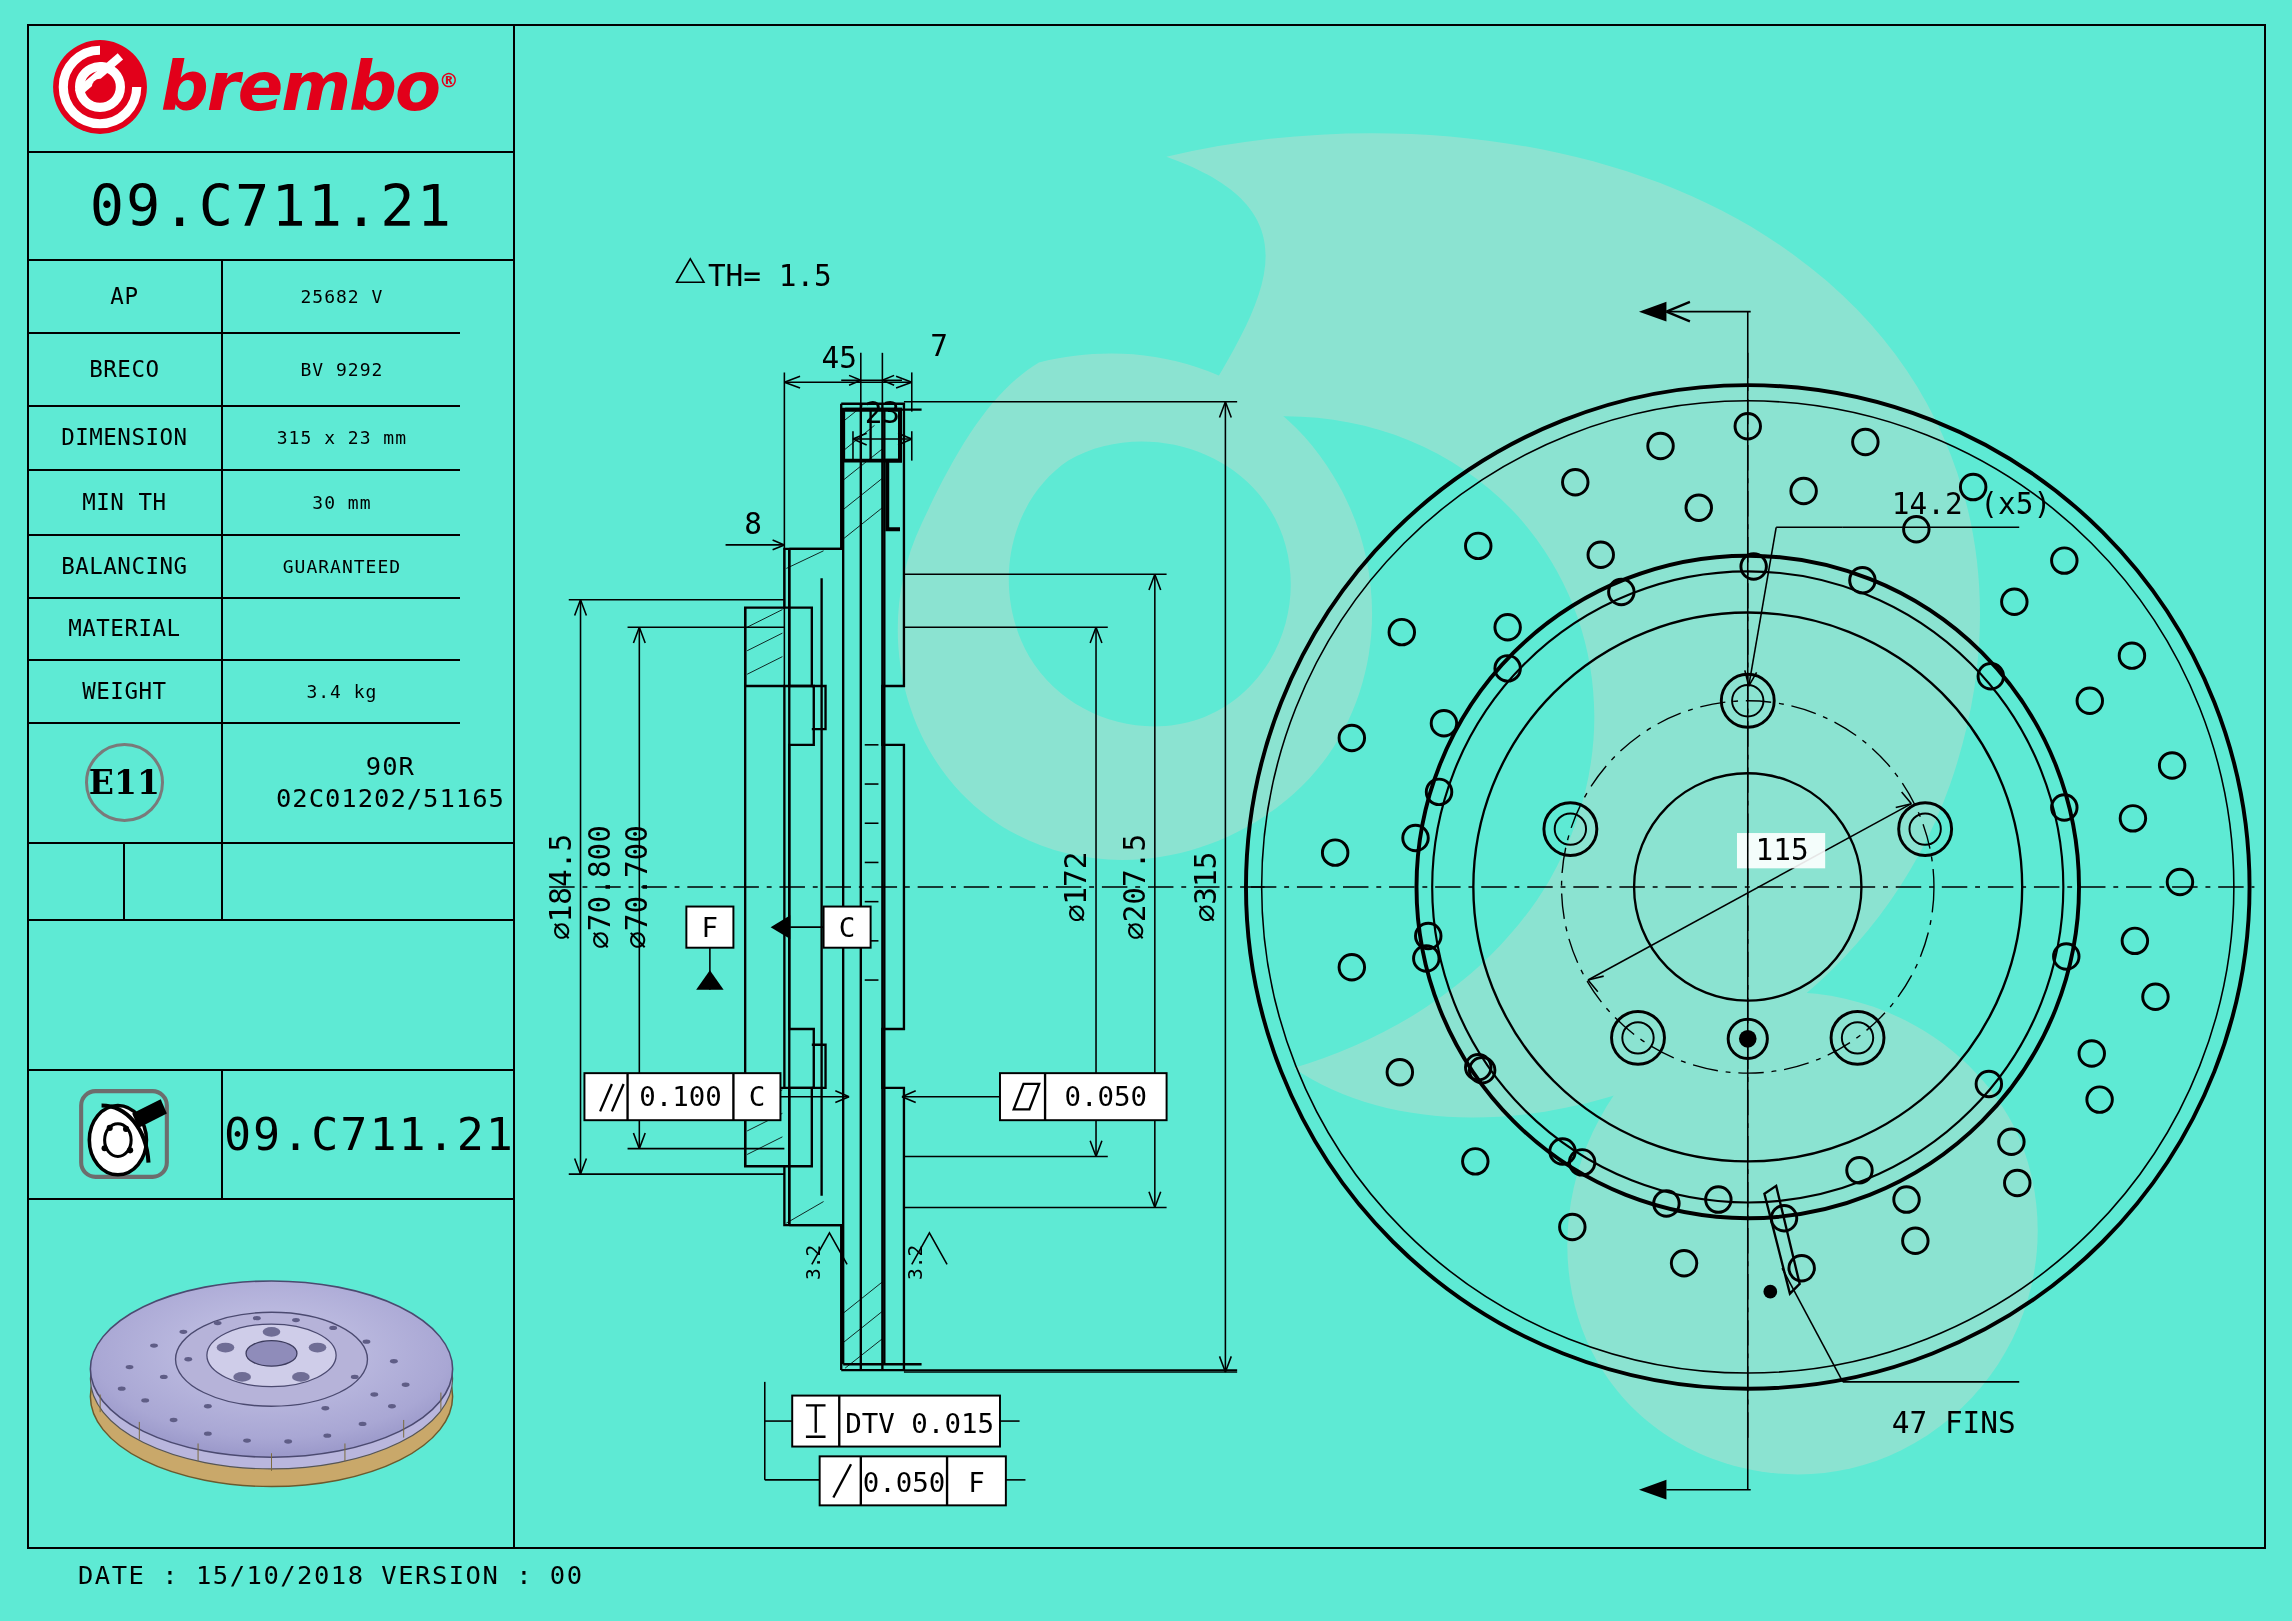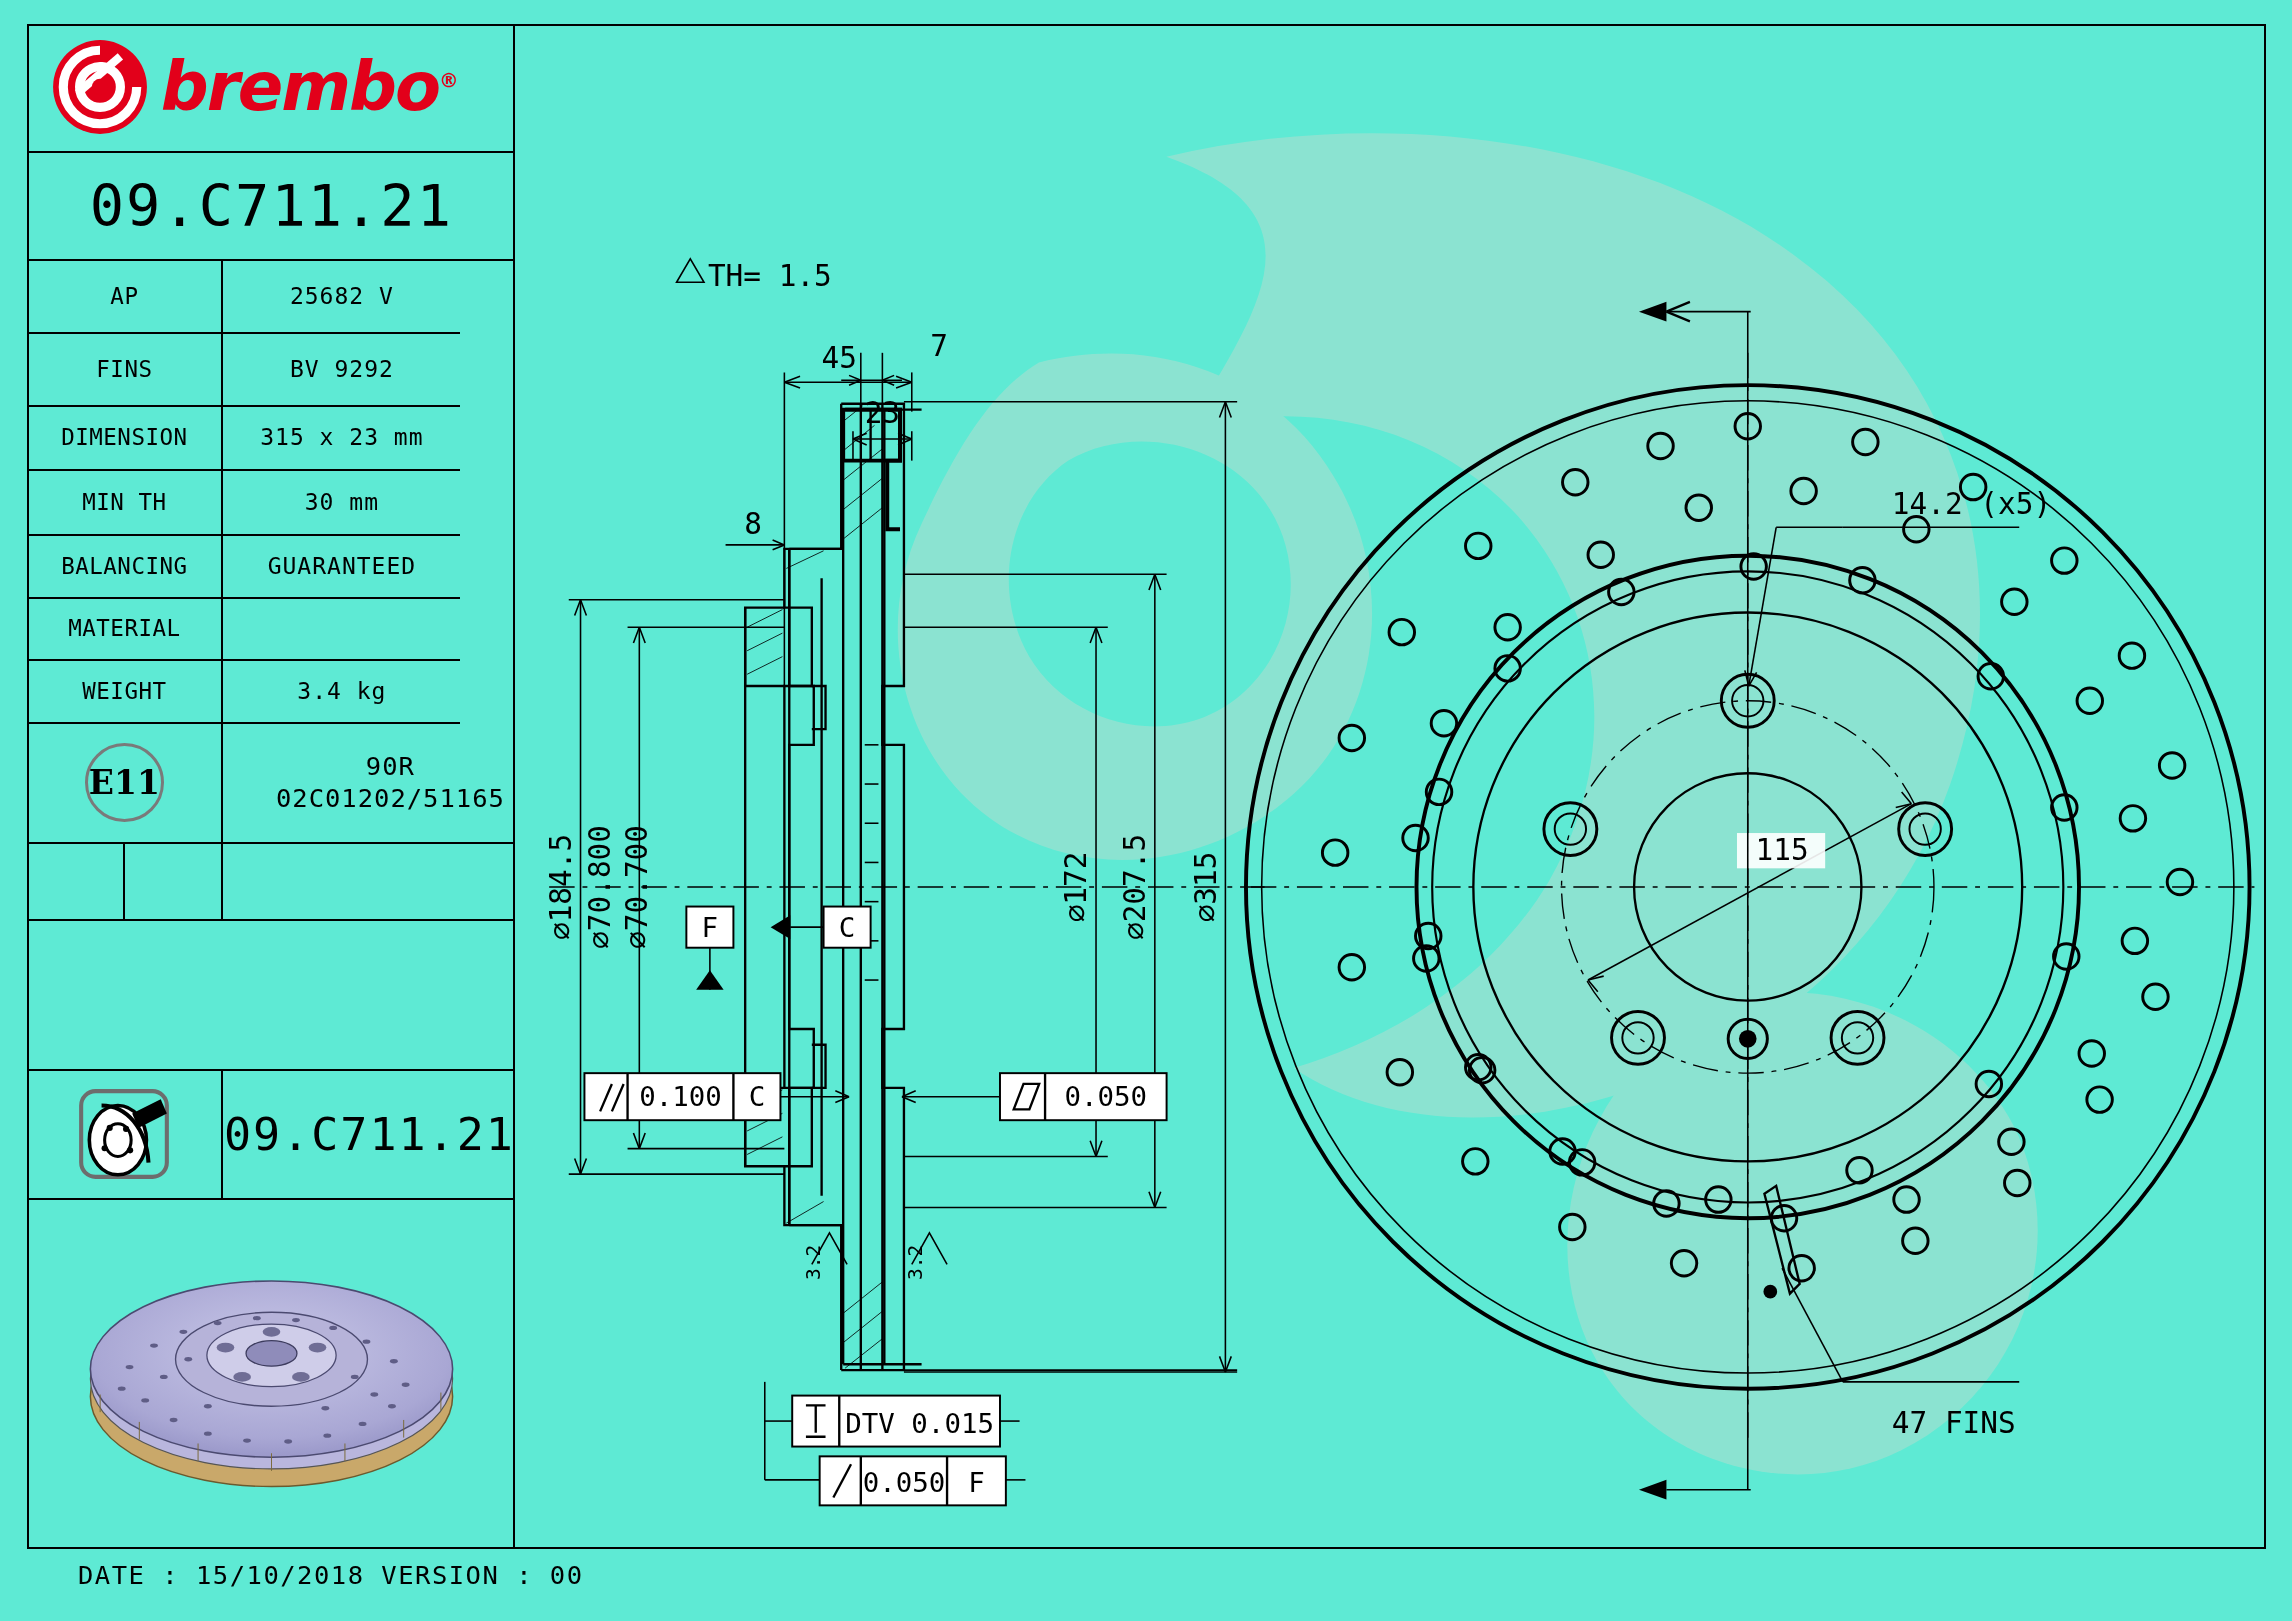--- a/index.html
+++ b/index.html
@@ -72,21 +72,21 @@
     box-sizing: border-box;
     border-right: 2px solid #000;
     height: 100%;
     display: flex;
     align-items: center;
     justify-content: center;
   }
   .tb-value {
     flex: 1;
     text-align: center;
-    font-size: 23px;
+    font-size: 18px;
     letter-spacing: 1px;
     color: #000;
     height: 100%;
     display: flex;
     align-items: center;
     justify-content: center;
   }
 
   #brembo-logo-cell {
     position: absolute;
@@ -283,21 +283,21 @@
 
     <div id="partno-cell">
       <div id="partno-text">09.C711.21</div>
     </div>
 
     <div class="tb-row" style="top:237px;height:73px;">
       <div class="tb-label">AP</div>
       <div class="tb-value">25682 V</div>
     </div>
     <div class="tb-row" style="top:310px;height:73px;">
-      <div class="tb-label">FINS</div>
+      <div class="tb-label">BRECO</div>
       <div class="tb-value">BV 9292</div>
     </div>
     <div class="tb-row" style="top:382px;height:65px;">
       <div class="tb-label">DIMENSION</div>
       <div class="tb-value">315 x 23 mm</div>
     </div>
     <div class="tb-row" style="top:447px;height:65px;">
       <div class="tb-label">MIN TH</div>
       <div class="tb-value">30 mm</div>
     </div>

